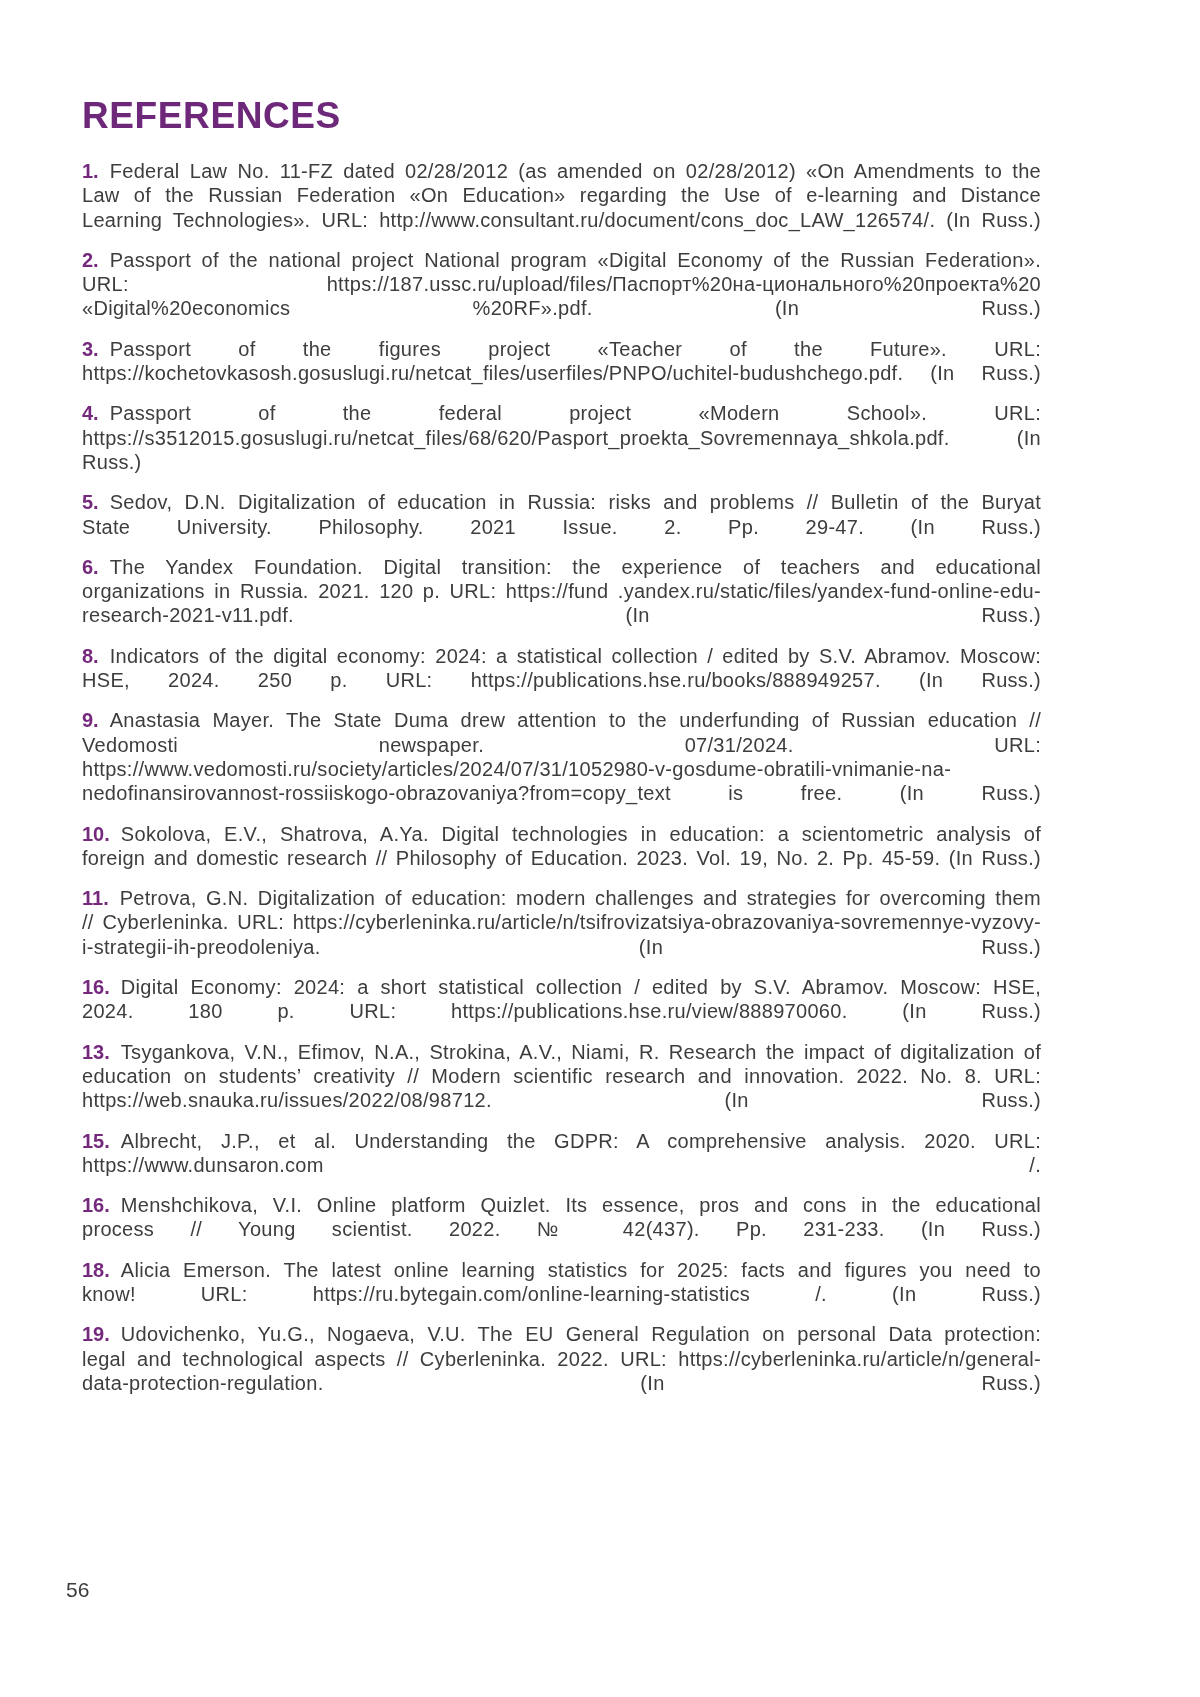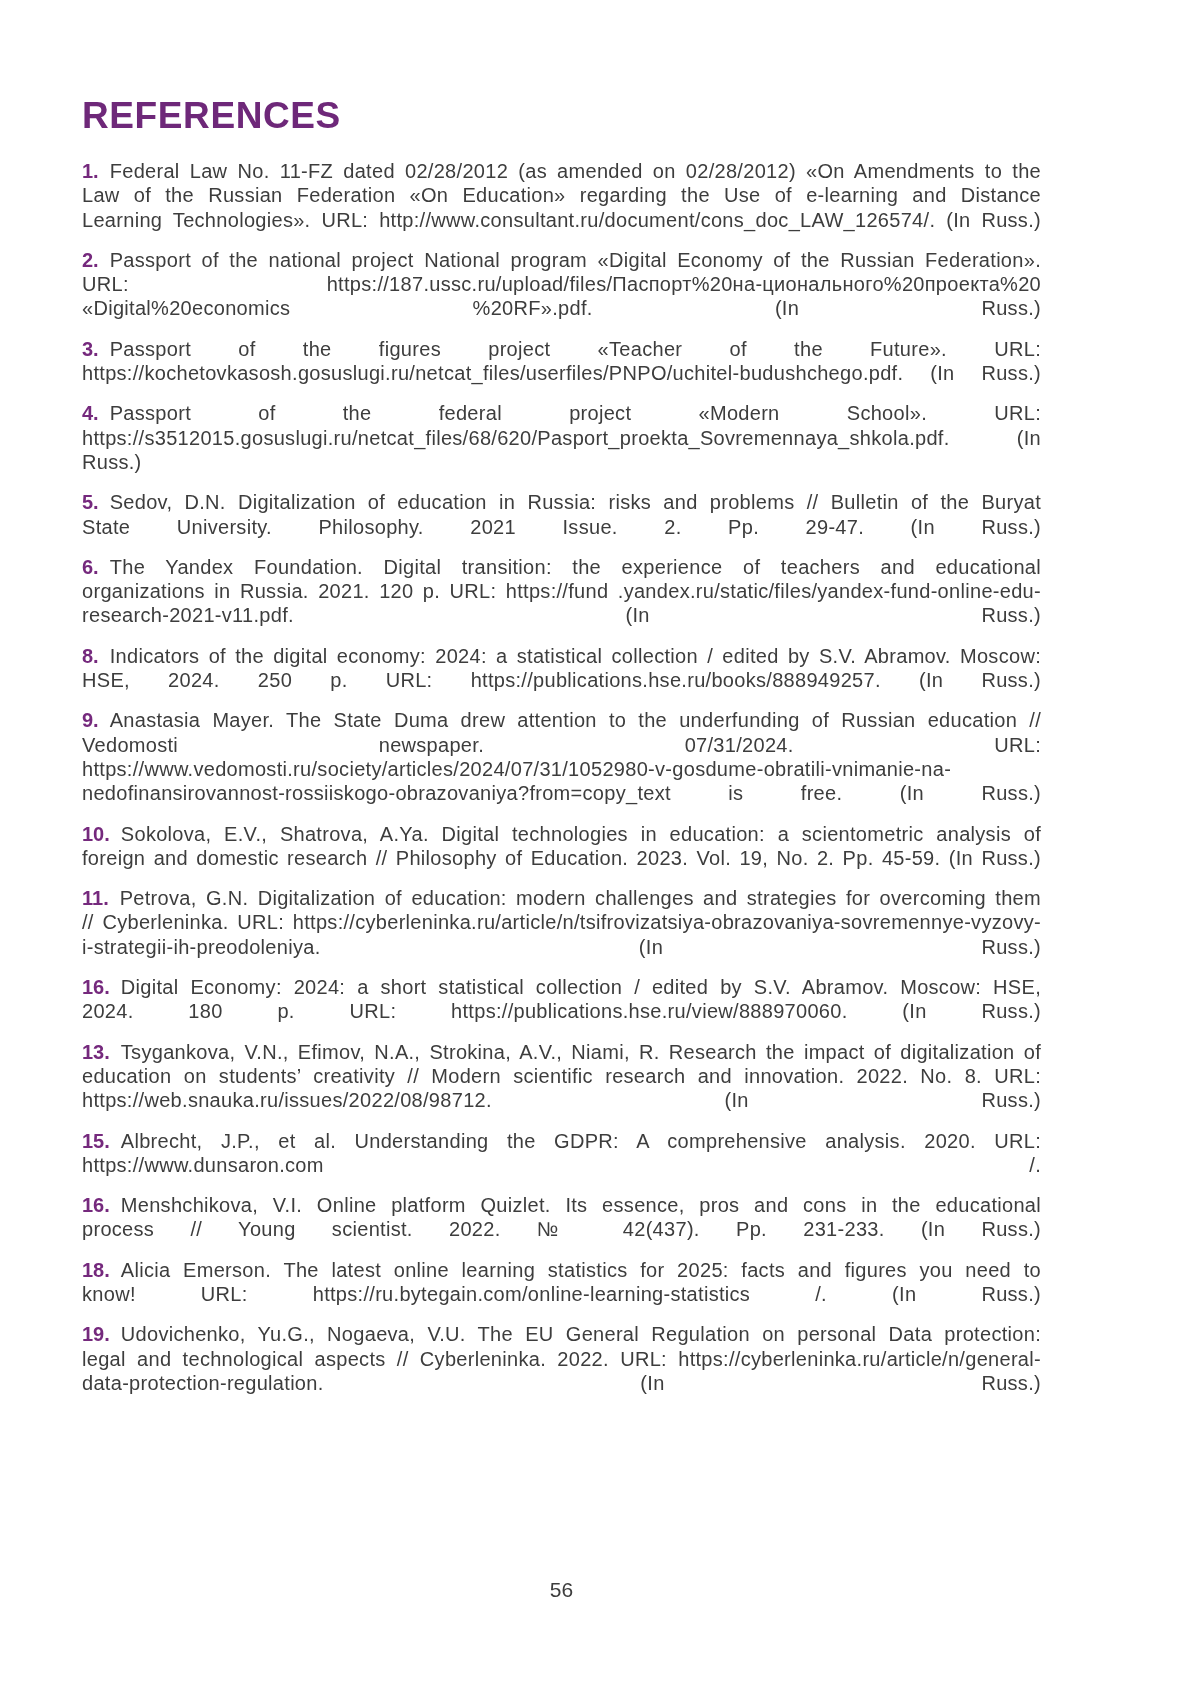--- a/index.html
+++ b/index.html
@@ -48,21 +48,21 @@
     font-weight:700;
     color:var(--num);
     margin-right:11px;
     letter-spacing:0;
   }
   .page-num{
     position:absolute;
     left:66px;
     top:1578px;
     width:991px;
-    text-align:center;
+    text-align:left;
     font-size:21px;
     color:var(--body);
   }
 </style>
 </head>
 <body>
 
 <div class="page">
   <h1 class="title">REFERENCES</h1>
   <div class="refs">

